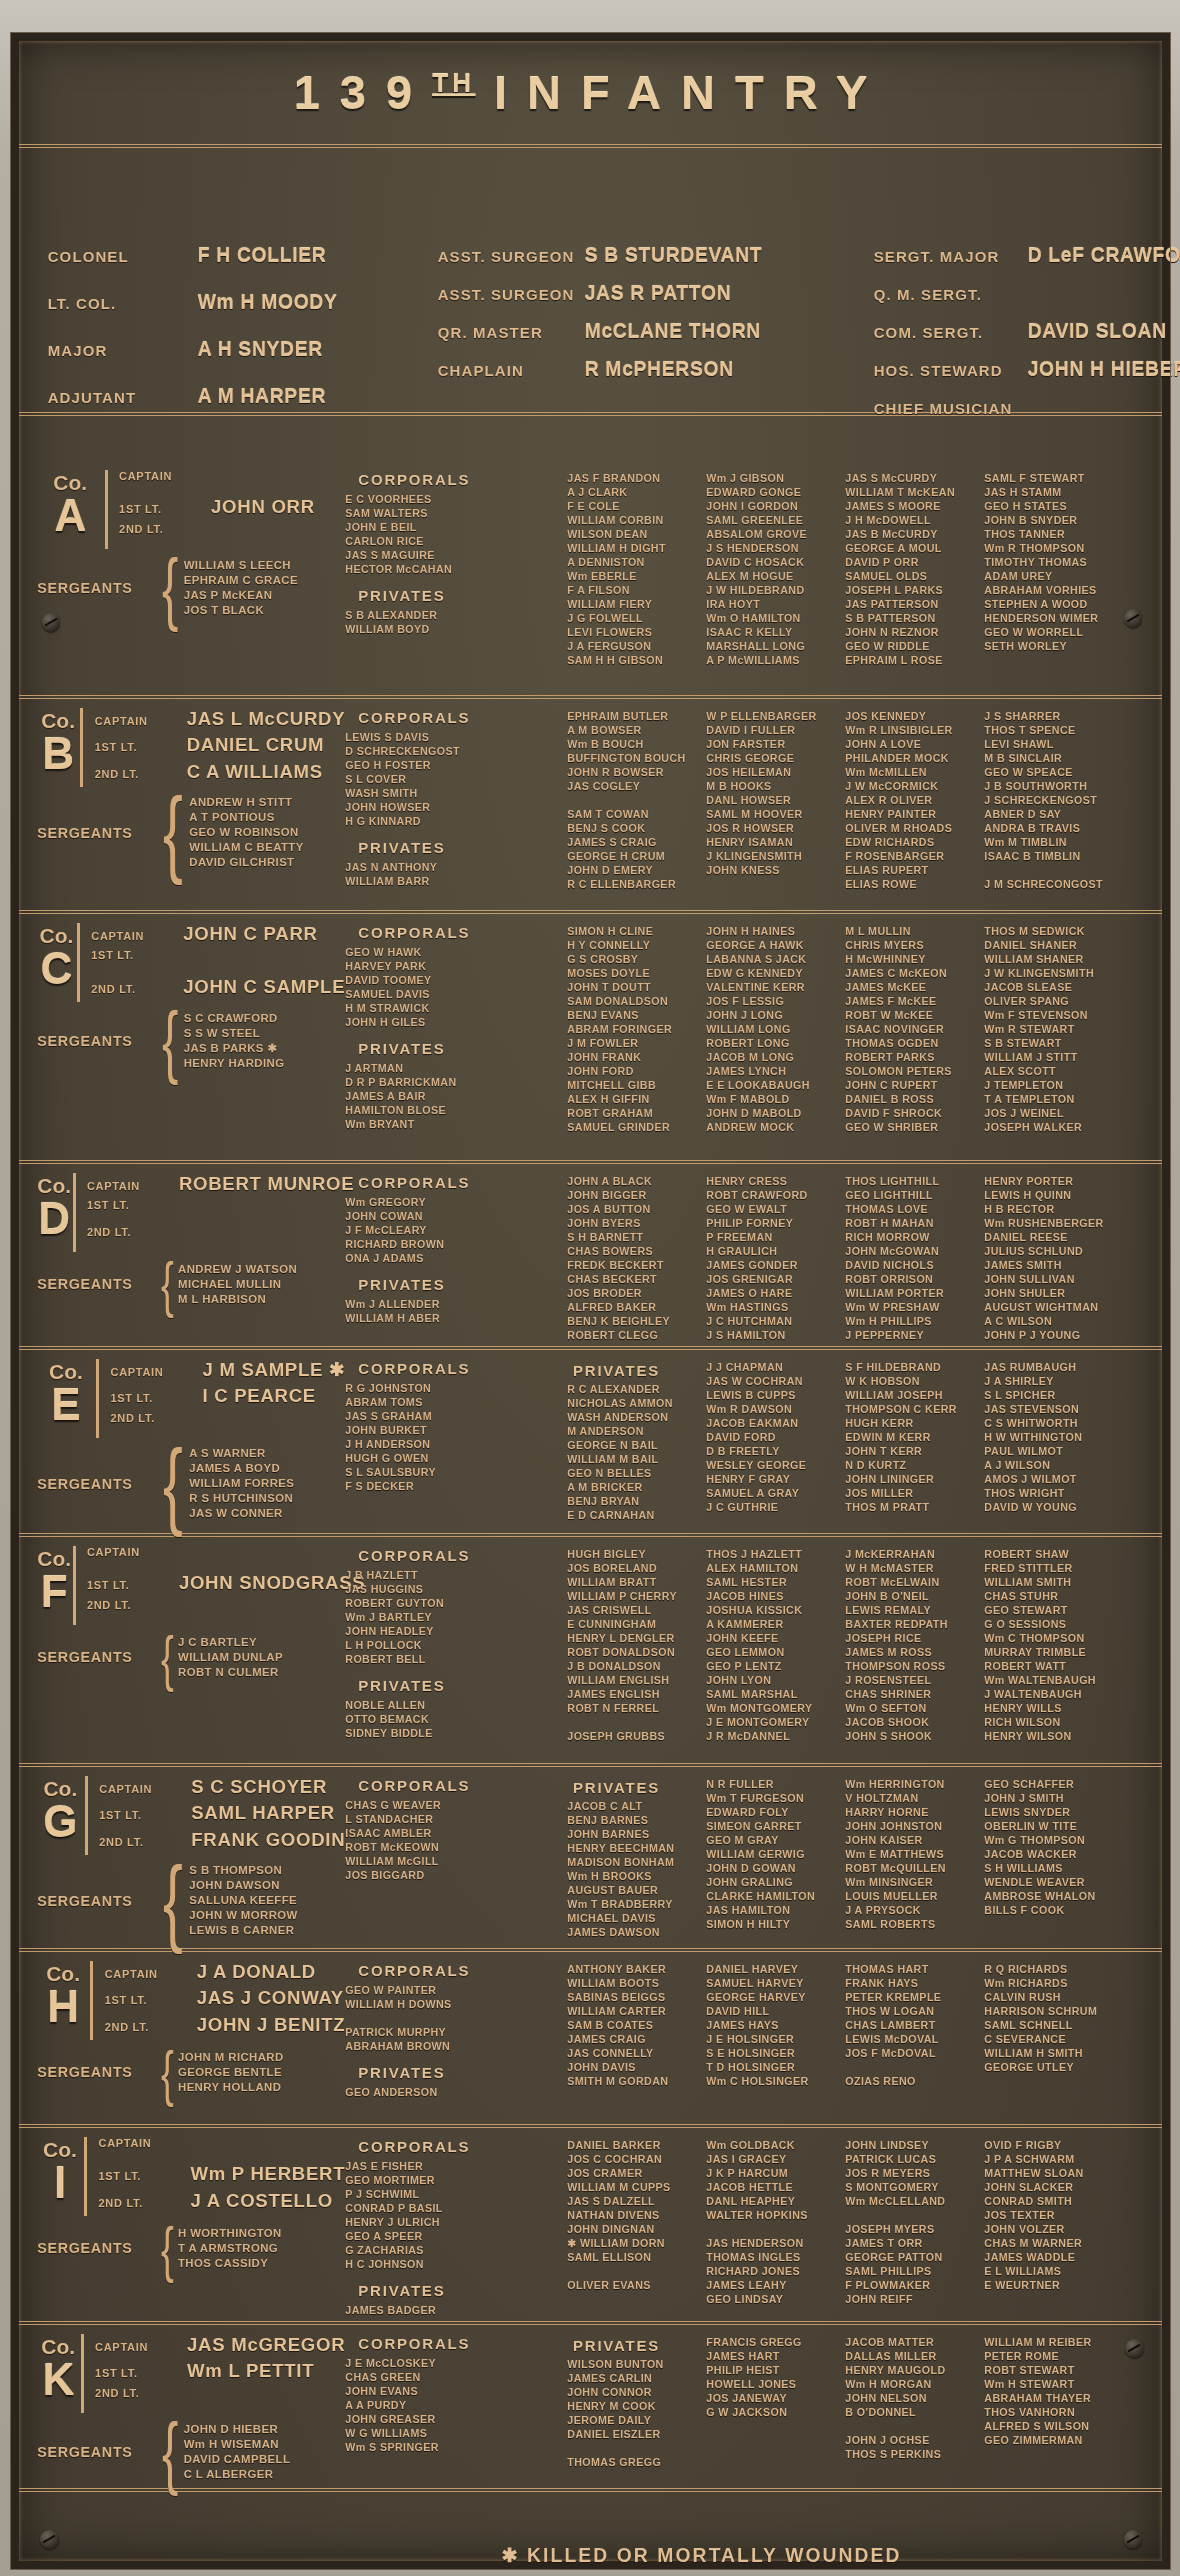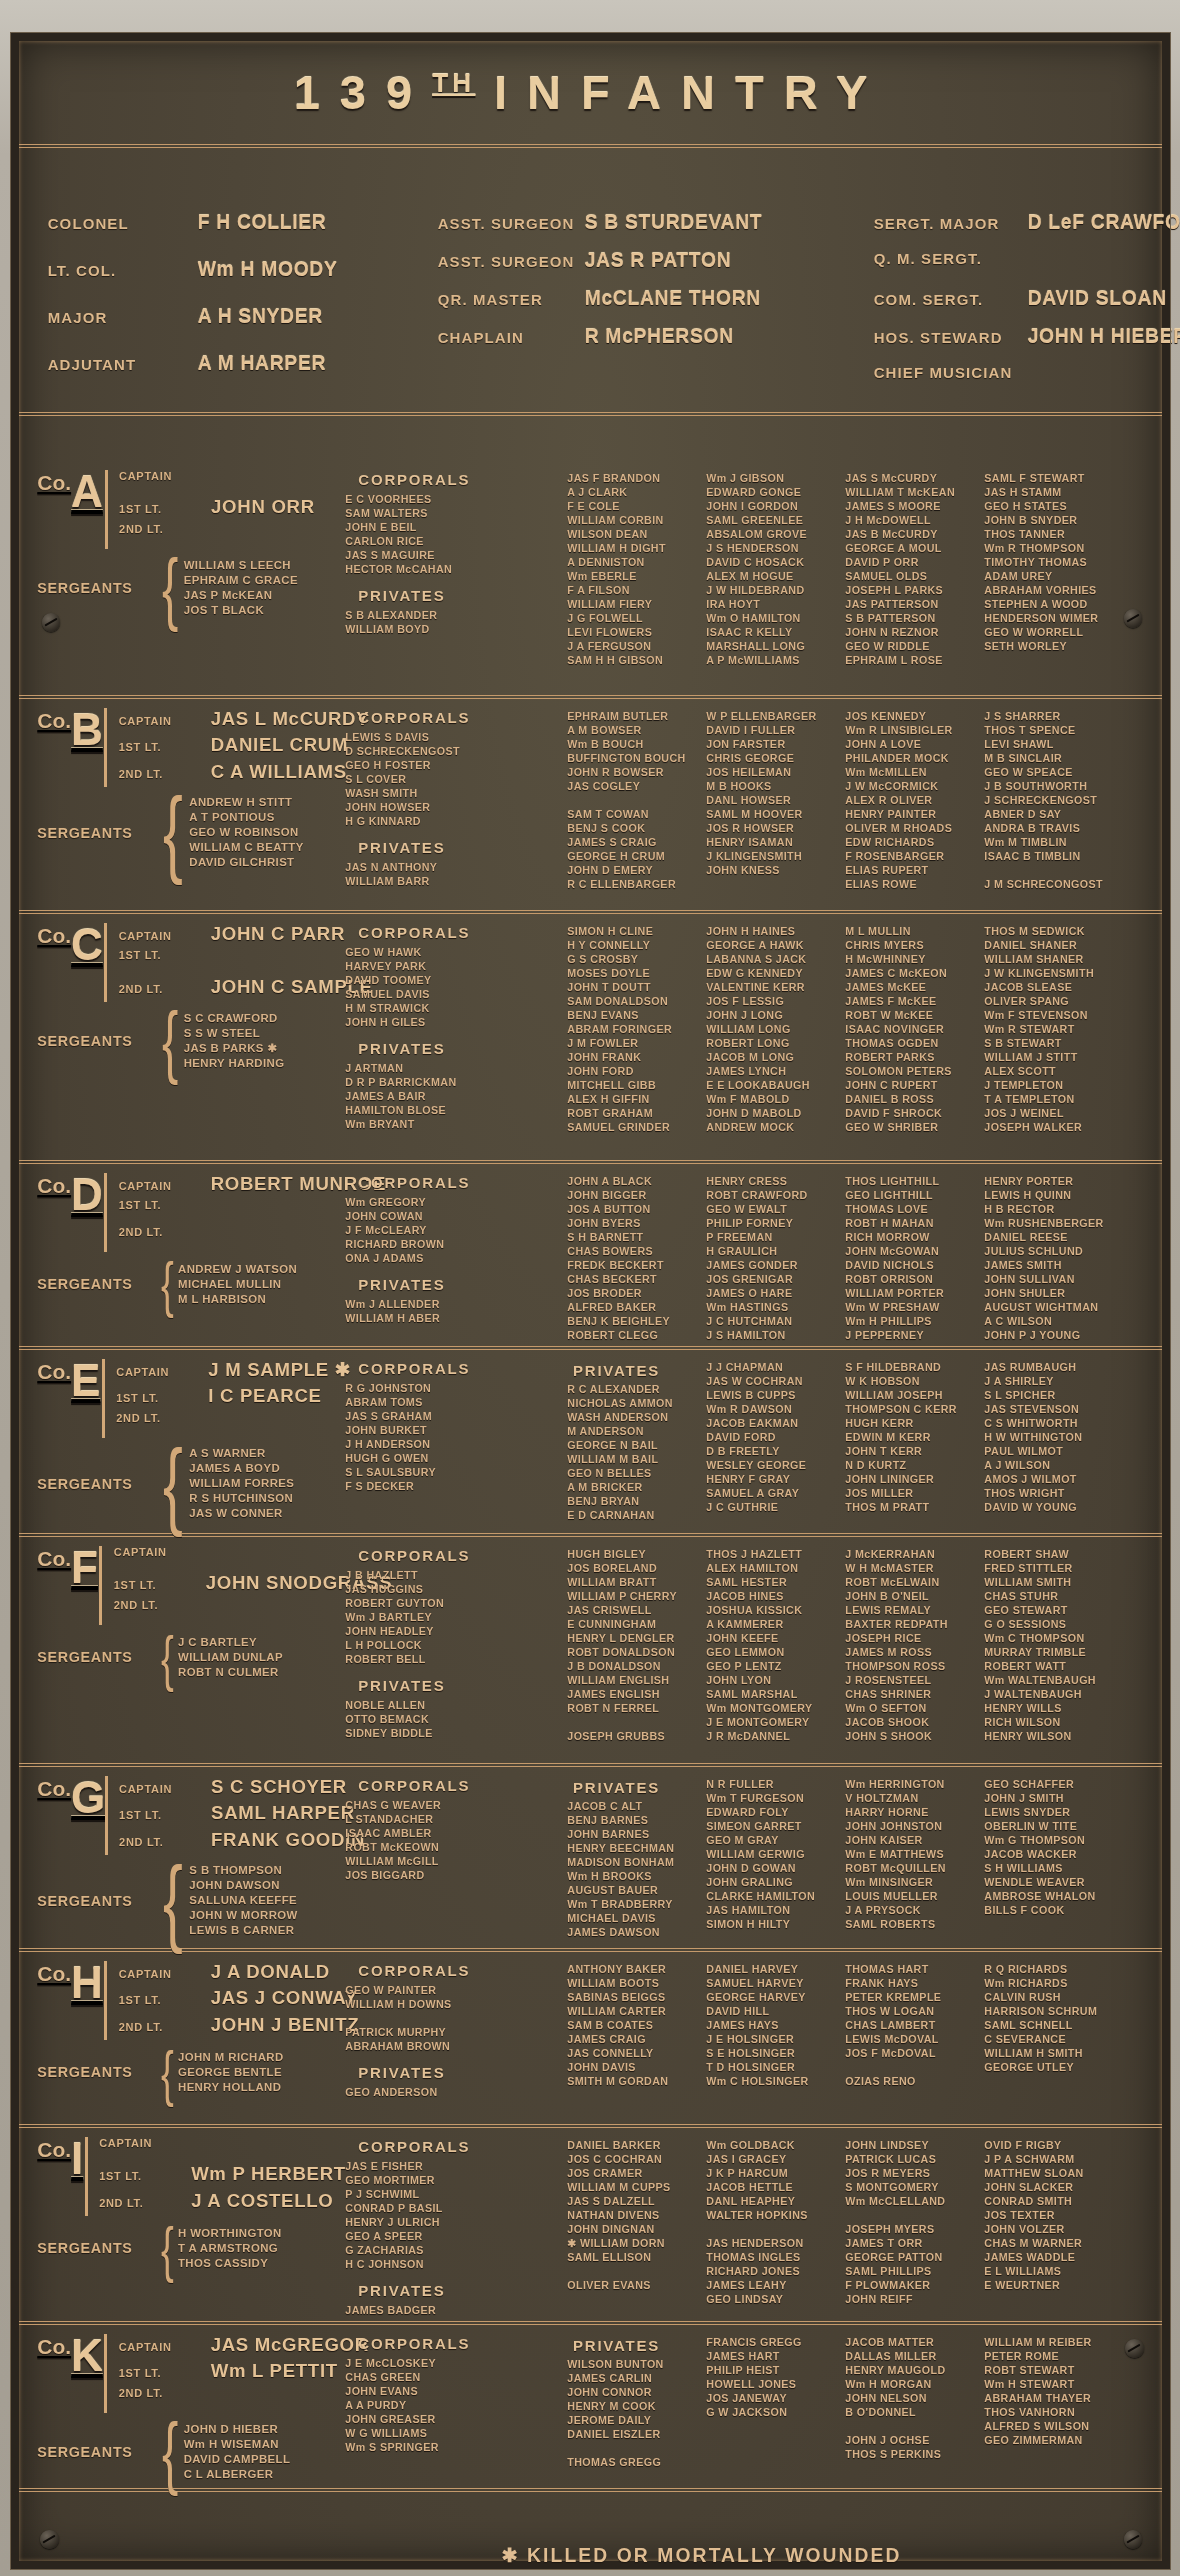--- a/index.html
+++ b/index.html
@@ -18,35 +18,35 @@
   .title{color:#e9cda0;font-weight:bold;font-size:47px;letter-spacing:20px;margin:0;
     text-shadow:0 2.1px 1.4px #1c1611,0 -0.7px 0.7px #f8e7c4;white-space:nowrap;}
   .title sup{font-size:26px;letter-spacing:4.3px;text-decoration:underline;margin-right:18.6px;}
   
   .officers{min-height:223px;display:grid;grid-template-columns:390px 436px 1fr;
     border-bottom:4.3px double #c59a6b;padding:18.6px 7.2px 7.2px 29px;}
   .off-row{display:flex;align-items:baseline;}
   .off-col1 .off-row{height:47px;}
   .off-col2 .off-row,.off-col3 .off-row{height:38px;}
   .off-rank{color:#dcb88c;font-weight:bold;font-size:15px;letter-spacing:1.1px;
-    text-shadow:0 1.4px 0.7px #201a14;}
+    text-shadow:0 1.4px 0.7px #201a14;margin-top:36px;}
   .off-col1 .off-rank{width:150px;}
   .off-col2 .off-rank{width:147px;}
   .off-col3 .off-rank{width:154px;}
   .off-name{color:#e4c296;font-weight:bold;font-size:19.3px;letter-spacing:0.7px;white-space:nowrap;
     text-shadow:0 1.4px 0.7px #1c1611,0 -0.7px 0.7px #efd7ae;}
   
   .company{display:grid;grid-template-columns:308px 222px 1fr 1fr 1fr 168px;
     border-bottom:4.3px double #c59a6b;padding:8.6px 10px 4.3px 18.6px;}
   .co-A{min-height:238px}.co-B{min-height:215px}.co-C{min-height:250px}
   .co-D{min-height:185px}.co-E{min-height:187px}.co-F{min-height:230px}
   .co-G{min-height:185px}.co-H{min-height:176px}.co-I{min-height:175px}.co-K{min-height:166px}
   .left-cell{display:flex;flex-direction:column;}
   .co-top{display:flex;}
-  .co-id{width:66px;display:flex;flex-direction:row;align-items:flex-start;padding-top:1.4px;text-decoration:underline;}
+  .co-id{width:66px;display:flex;flex-direction:column;align-items:center;padding-top:1.4px;}
   .co-word{color:#ddb98d;font-weight:bold;font-size:21px;text-shadow:0 1.4px 0.7px #1c1611;}
   .co-letter{color:#e6c598;font-weight:bold;font-size:44px;line-height:42px;
     text-shadow:0 2.1px 1.4px #191410,0 -0.7px 0.7px #f3ddb4;}
   .ranks{border-left:3.6px solid #d2a878;padding-left:11.4px;margin-left:1.4px;}
   .rank-line{display:flex;align-items:baseline;height:26.5px;}
   .rank{color:#d9b astonish;}
   .rank{color:#d9b386;font-weight:bold;font-size:11px;letter-spacing:0.7px;width:92px;
     text-shadow:0 1.4px 0.7px #201a14;white-space:nowrap;}
   .oname{color:#e4c296;font-weight:bold;font-size:18.6px;letter-spacing:0.7px;white-space:nowrap;
     text-shadow:0 1.4px 0.7px #1c1611;}

